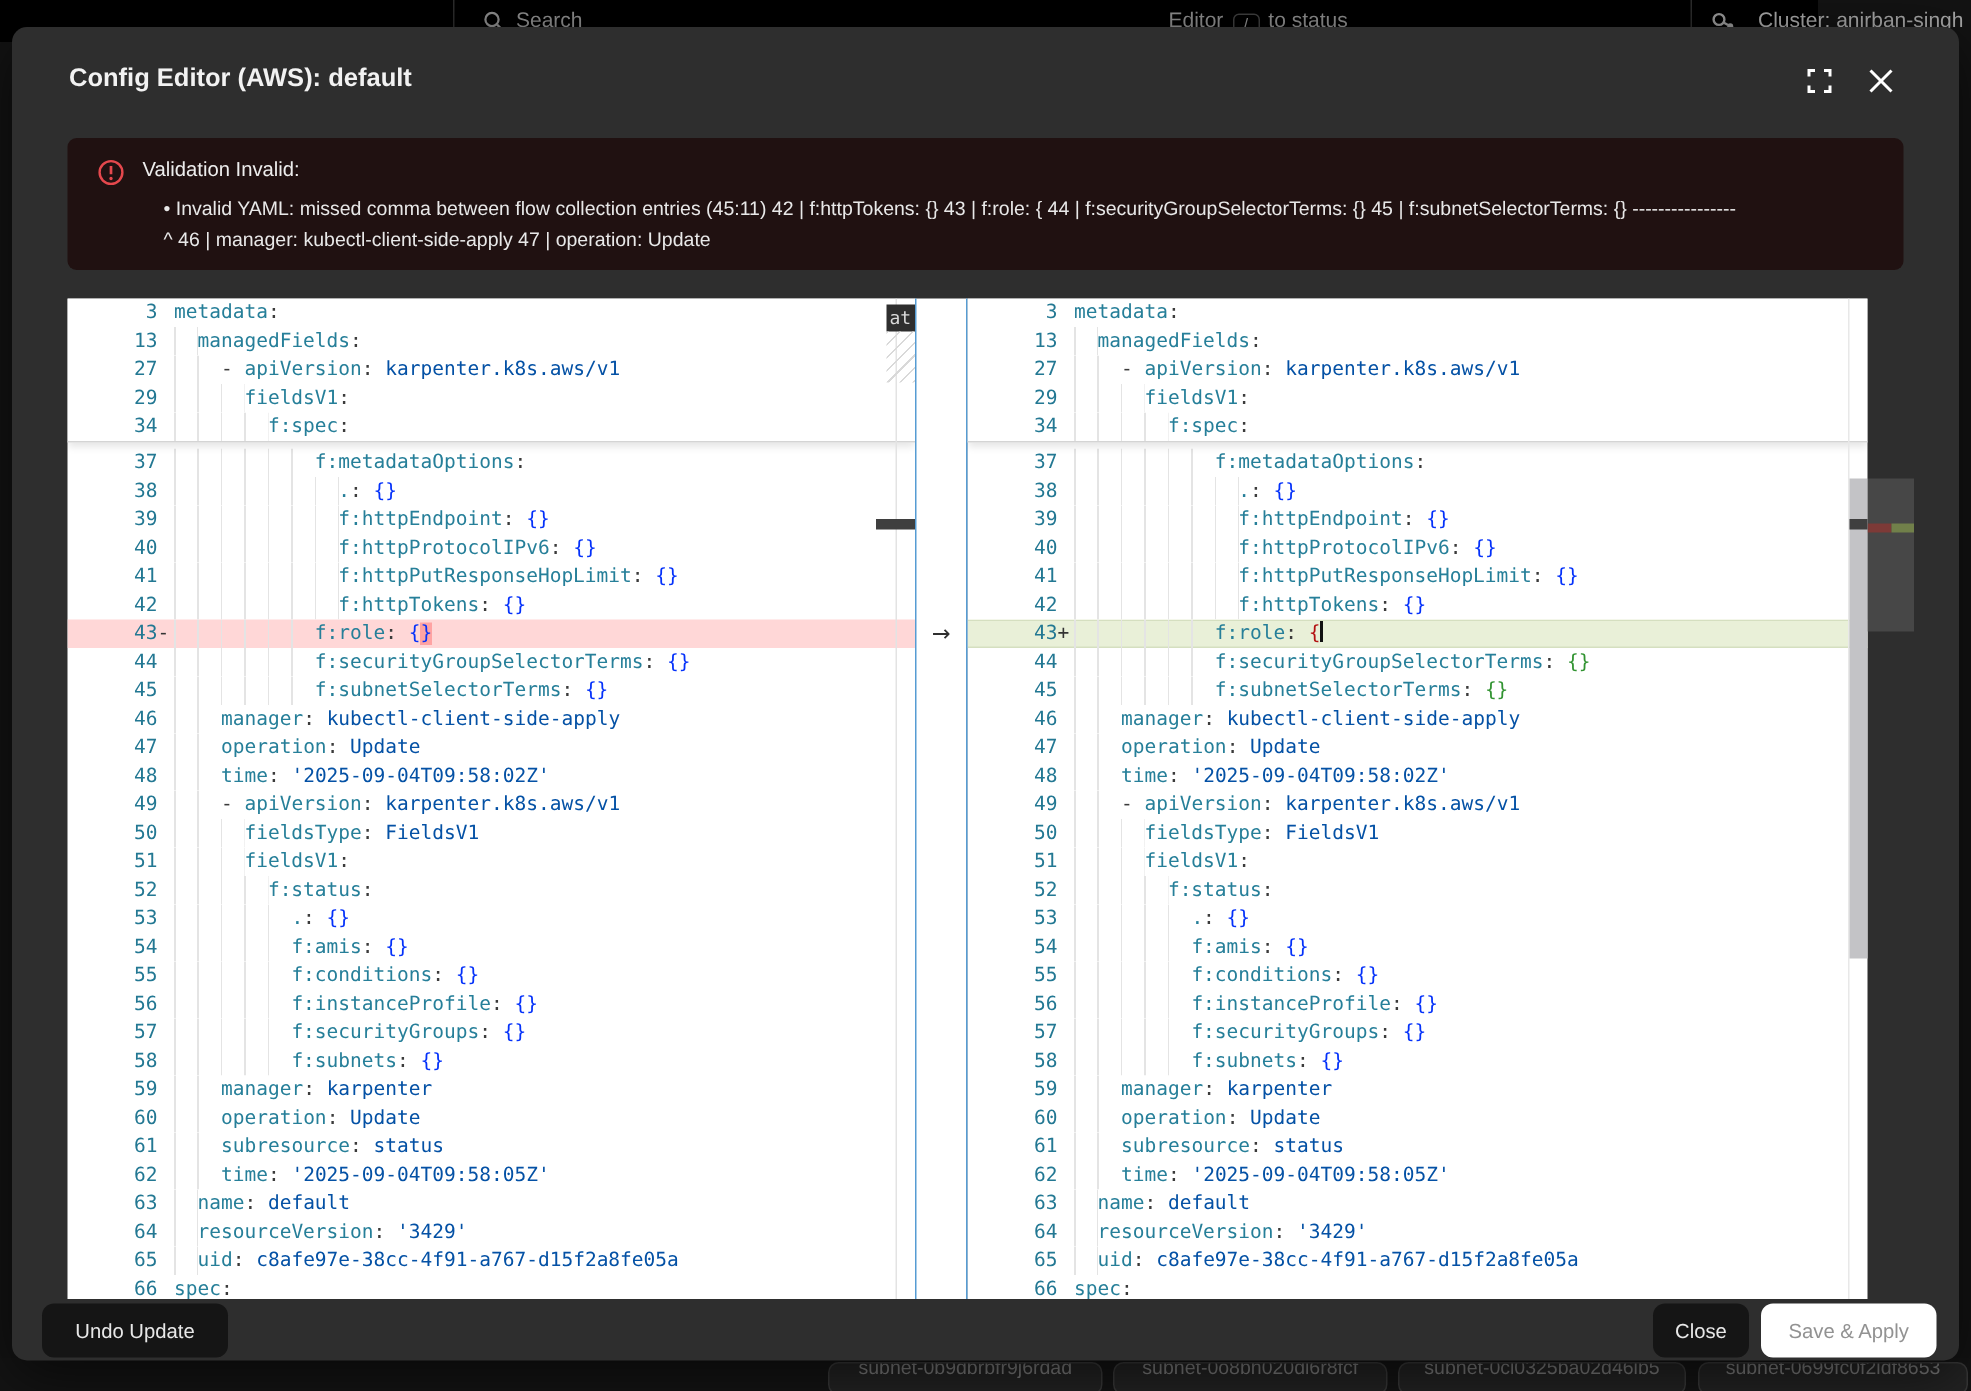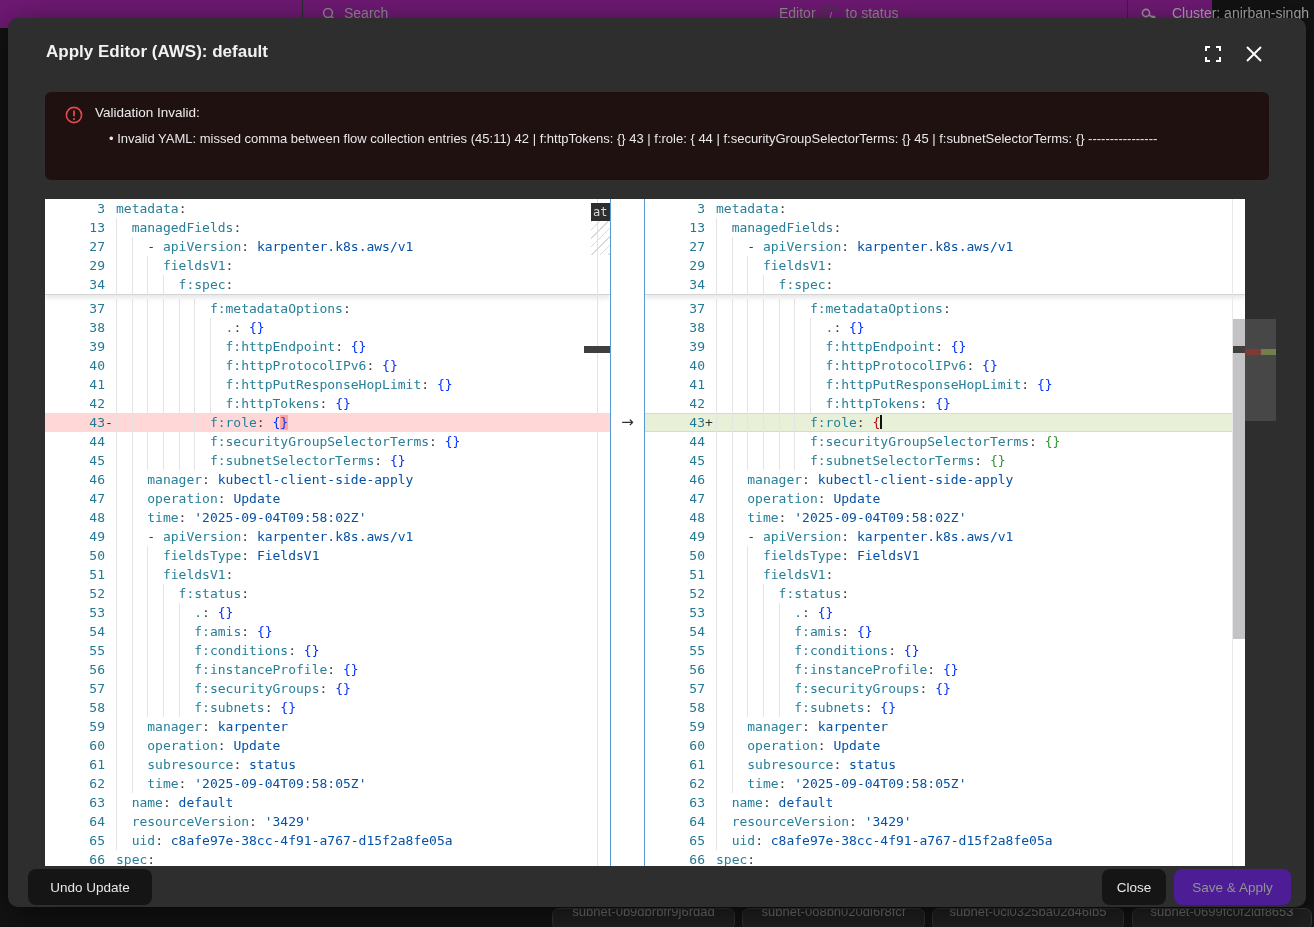--- a/index.html
+++ b/index.html
@@ -1,20 +1,20 @@
 <!DOCTYPE html>
 <html><head>
 <meta charset="utf-8">
 <style>
   * { margin:0; padding:0; box-sizing:border-box; }
   html,body { width:1314px; height:927px; overflow:hidden; background:#131313;
               font-family:"Liberation Sans", sans-serif; }
 
   
-  #topbar { position:absolute; left:0; top:0; width:1212px; height:28px; background:#701a75; }
+  #topbar { position:absolute; left:0; top:0; width:1212px; height:28px; background:#000000; }
   .tb-divider { position:absolute; top:0; width:1px; height:28px; background:#2c2c2c; }
   .tb-item { position:absolute; top:5px; font-size:14px; color:#8f8f8f; white-space:nowrap; }
   .keycap { display:inline-block; min-width:18px; height:17px; line-height:15px; text-align:center;
             border:1px solid #3f3f3f; border-radius:4px; font-size:11px; color:#8f8f8f;
             vertical-align:-2px; margin:0 6px; padding:0 3px; }
   #chips { position:absolute; left:0; top:905px; width:1314px; height:22px; background:#141414; }
   .chip { position:absolute; top:3px; height:22px; background:#232323; border:1px solid #383838;
           border-radius:7px; overflow:hidden; color:#7a7a7a; font-size:13px; text-align:center; }
   .chip span { display:block; transform:translateY(-5px); white-space:nowrap; }
 
@@ -79,21 +79,21 @@
   .sb-dash-r { position:absolute; left:0; top:147px; width:13px; height:7px; background:#3f3f3f; }
   #minimap-slider { position:absolute; left:1237px; top:301px; width:31px; height:102px; background:#474747; }
   .ov-red   { position:absolute; left:1237px; top:331px; width:16px; height:6px; background:#7d3a37; }
   .ov-green { position:absolute; left:1253px; top:331px; width:15px; height:6px; background:#71804a; }
 
   
   .btn { position:absolute; top:851px; height:36px; border:none; border-radius:8px;
          font-family:"Liberation Sans",sans-serif; font-size:13.5px; cursor:pointer; }
   #btn-undo  { left:20px;  width:124px; background:#151515; color:#e8e8e8; }
   #btn-close { left:1094px; width:64px; background:#151515; color:#e8e8e8; }
-  #btn-save  { left:1166px; width:117px; background:#4c1d95; color:#929292; cursor:default; }
+  #btn-save  { left:1166px; width:117px; background:#ffffff; color:#929292; cursor:default; }
 
   svg { display:block; }
 </style>
 </head>
 <body>
 
 <div id="topbar">
   <div class="tb-divider" style="left:302px"></div>
   <span style="position:absolute;left:322px;top:7px">
     <svg width="14" height="14" viewBox="0 0 14 14">
@@ -125,21 +125,21 @@
     </div>
   <div class="chip" style="left:932px;width:192px">
       <span>subnet-0cl0325ba02d46lb5</span>
     </div>
   <div class="chip" style="left:1132px;width:180px">
       <span>subnet-0699fc0f2ldf8653</span>
     </div>
 </div>
 
 <div id="modal">
-  <div id="modal-title">Apply Editor (AWS): default</div>
+  <div id="modal-title">Config Editor (AWS): default</div>
 
   <button class="hdr-btn" id="btn-fullscreen" aria-label="fullscreen">
     <span>
       <svg width="18" height="18" viewBox="0 0 18 18" fill="none" stroke="#fff" stroke-width="2">
         <path d="M2 6 V2 H6"></path>
           <path d="M12 2 H16 V6"></path>
           <path d="M16 12 V16 H12"></path>
           <path d="M6 16 H2 V12"></path>
       </svg>
     </span>
@@ -157,20 +157,21 @@
     <span class="err-icon">
       <svg width="18" height="18" viewBox="0 0 18 18">
           <circle cx="9" cy="9" r="7.6" fill="none" stroke="#e5484d" stroke-width="1.6"></circle>
           <line x1="9" y1="4.6" x2="9" y2="10.2" stroke="#e5484d" stroke-width="1.8"></line>
           <circle cx="9" cy="13" r="1.1" fill="#e5484d"></circle>
         </svg>
     </span>
     <div class="vtitle">Validation Invalid:</div>
     <div class="vmsg">
       <div>• Invalid YAML: missed comma between flow collection entries (45:11) 42 | f:httpTokens: {} 43 | f:role: { 44 | f:securityGroupSelectorTerms: {} 45 | f:subnetSelectorTerms: {} ----------------</div>
+      <div>^ 46 | manager: kubectl-client-side-apply 47 | operation: Update</div>
     </div>
   </div>
 
   <div class="pane" id="pane-left">
     <div class="sticky">
         <div class="cl"><span class="num">3</span><span class="mark"></span><span class="txt"><span class="ind" style="width: 0px;"></span><span class="k">metadata</span><span class="p">:</span></span></div>
         <div class="cl"><span class="num">13</span><span class="mark"></span><span class="txt"><span class="ind" style="width: 15.651px;"></span><span class="k">managedFields</span><span class="p">:</span></span></div>
         <div class="cl"><span class="num">27</span><span class="mark"></span><span class="txt"><span class="ind" style="width: 31.302px;"></span><span class="p">- </span><span class="k">apiVersion</span><span class="p">: </span><span class="v">karpenter.k8s.aws/v1</span></span></div>
         <div class="cl"><span class="num">29</span><span class="mark"></span><span class="txt"><span class="ind" style="width: 46.953px;"></span><span class="k">fieldsV1</span><span class="p">:</span></span></div>
         <div class="cl"><span class="num">34</span><span class="mark"></span><span class="txt"><span class="ind" style="width: 62.604px;"></span><span class="k">f:spec</span><span class="p">:</span></span></div>

